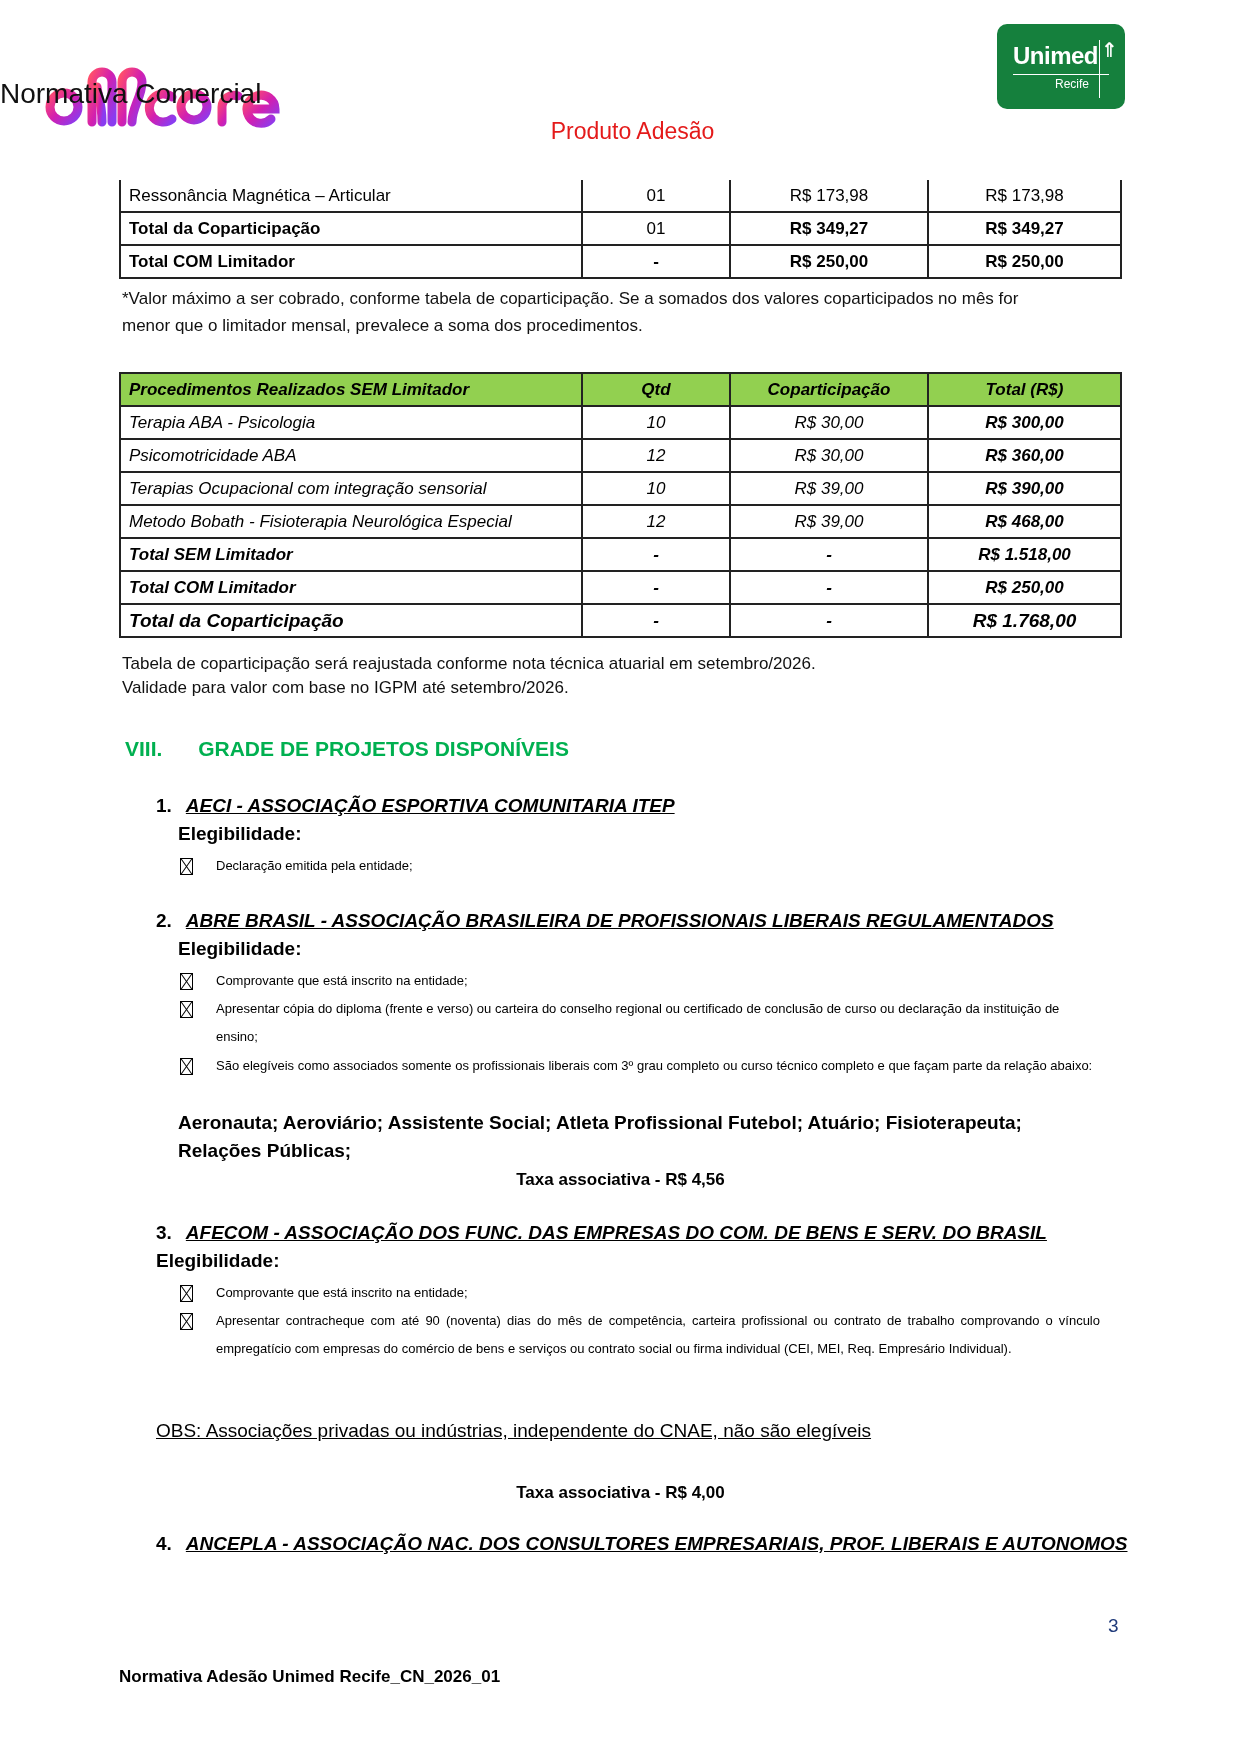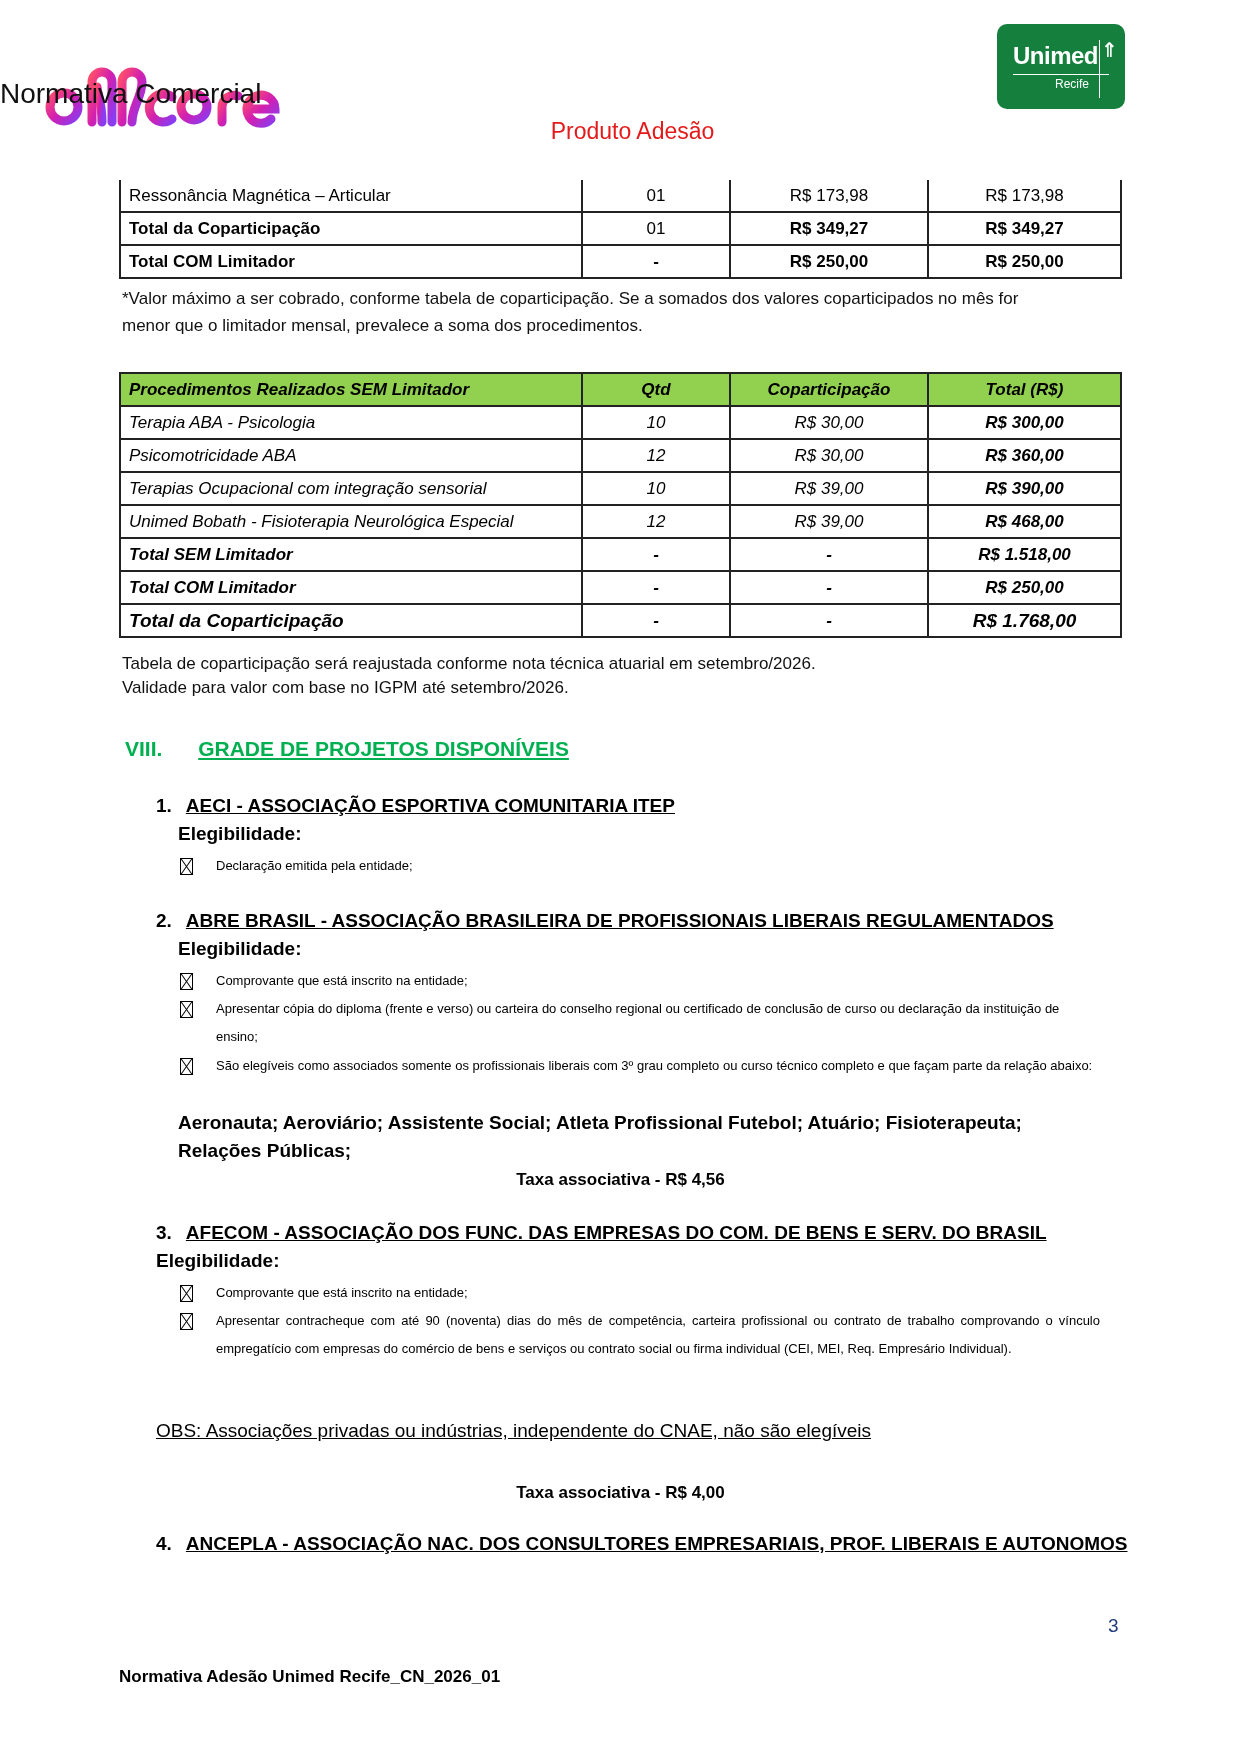--- a/index.html
+++ b/index.html
@@ -29,24 +29,24 @@
   .t1 { left: 119px; top: 180px; }
   .t1 tr:first-child td { border-top: none; }
   .t2 { left: 119px; top: 372px; font-style: italic; }
   .t2 th { background: #92d050; font-weight: bold; font-size: 17px; }
   .big { font-size: 19px; }
 
   .note { left: 122px; font-size: 17px; line-height: 27px; color: #111; }
 
   
   .sec { left: 125px; top: 737px; font-size: 21px; font-weight: bold; color: #00b050; }
-  .sec-title { text-decoration: underline; margin-left: 30px; }
+  .sec-title { margin-left: 30px; }
 
   .item-head { font-size: 19px; font-weight: bold; }
-  .item-head .ttl { text-decoration: underline; margin-left: 14px; }
+  .item-head .ttl { text-decoration: underline; margin-left: 14px; font-style: italic; }
   .elig { font-size: 19px; font-weight: bold; }
   .bul { font-size: 13px; line-height: 28px; width: 880px; }
   .bul .box { display: inline-block; width: 11px; height: 15px; border: 1px solid #000; position: absolute; left: -36px; top: 6px; }
   .bul .box::before, .bul .box::after { content: ""; position: absolute; left: 5px; top: -2px; width: 1px; height: 19px; background: #000; }
   .bul .box::before { transform: rotate(35deg); }
   .bul .box::after { transform: rotate(-35deg); }
   .just { text-align: justify; text-align-last: left; }
   .taxa { left: 0; width: 1241px; text-align: center; font-size: 17px; font-weight: bold; }
   .prof { font-size: 19px; font-weight: bold; line-height: 28px; }
   .obs { font-size: 19px; text-decoration: underline; }
@@ -135,21 +135,21 @@
     <td class="c3">R$ 30,00</td>
     <td class="c4 b">R$ 360,00</td>
   </tr>
   <tr>
     <td class="c1">Terapias Ocupacional com integração sensorial</td>
     <td class="c2">10</td>
     <td class="c3">R$ 39,00</td>
     <td class="c4 b">R$ 390,00</td>
   </tr>
   <tr>
-    <td class="c1">Unimed Bobath - Fisioterapia Neurológica Especial</td>
+    <td class="c1">Metodo Bobath - Fisioterapia Neurológica Especial</td>
     <td class="c2">12</td>
     <td class="c3">R$ 39,00</td>
     <td class="c4 b">R$ 468,00</td>
   </tr>
   <tr>
     <td class="c1 b">Total SEM Limitador</td>
     <td class="c2 b">-</td>
     <td class="c3 b">-</td>
     <td class="c4 b">R$ 1.518,00</td>
   </tr>

